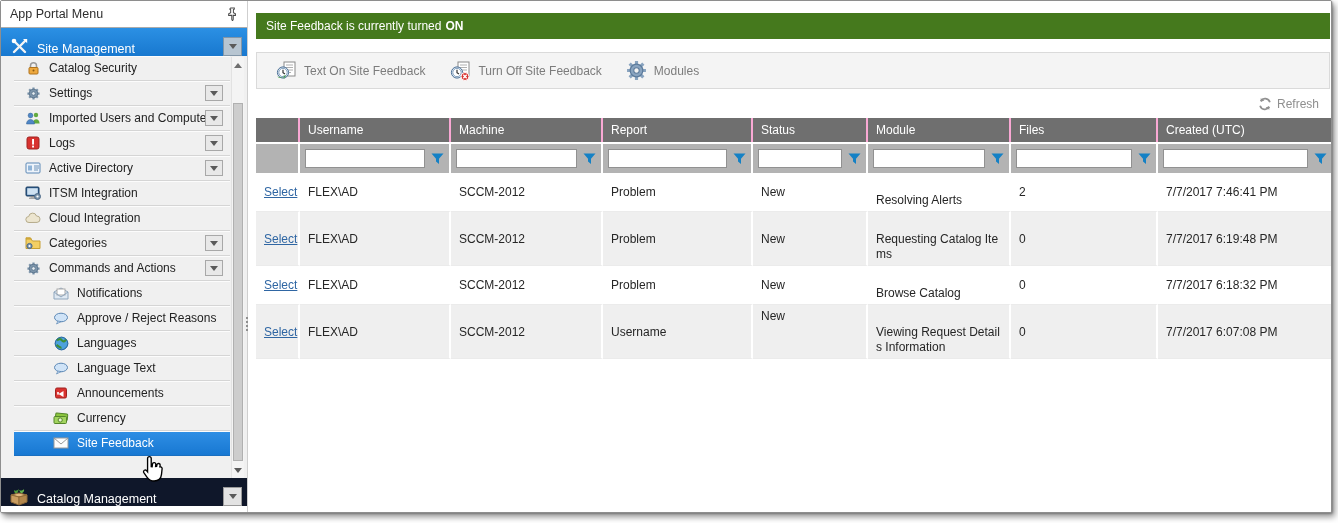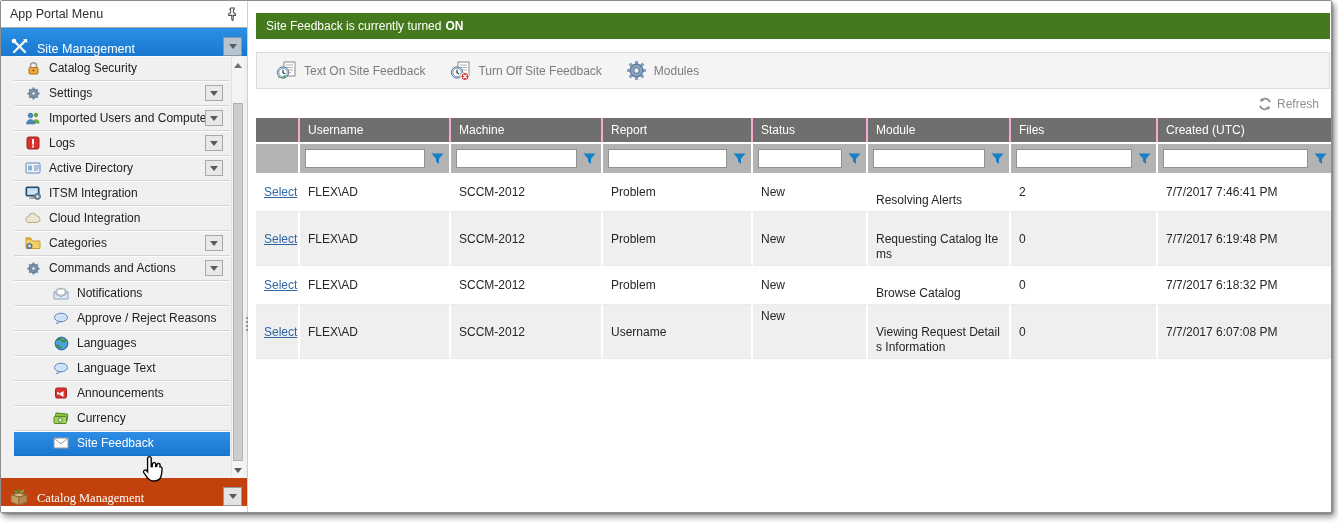--- a/index.html
+++ b/index.html
@@ -16,21 +16,21 @@
     border-right:1px solid #cfcfcf; }
   .sidebar-title { height:27px; display:flex; align-items:center; justify-content:space-between;
     padding:0 9px; border-bottom:1px solid #ababab; font-size:12.5px; color:#2e2e2e; background:#fff; }
   .sec-header { height:28px; display:flex; align-items:flex-end; padding:0 5px 0 8px;
     font-size:12.5px; color:#fff; }
   .sec-header.blue { background:linear-gradient(#2b90e4,#1878cf); }
   .sec-header .sec-icon { width:20px; display:flex; justify-content:center; }
   .sec-header .sec-label { flex:1; margin-left:8px; }
   .drop-btn { width:19px; height:19px; display:flex; align-items:center; justify-content:center;
     background:#b7c5d1; border:1px solid #8296a8; }
-  .sec-header.gray { position:absolute; bottom:6px; left:0; right:0; background:#c2410c;font-family:Liberation Serif, serif; }
+  .sec-header.gray { position:absolute; bottom:6px; left:0; right:0; background:#0f172a; }
   .sec-header.gray .drop-btn { background:#e3e3e3; border-color:#9a9a9a; }
 
   .menu { position:absolute; top:55px; bottom:33px; left:0; right:0; background:#f0f0f0;
     padding-right:17px; overflow:hidden; }
   .menu-item { height:25px; display:flex; align-items:center; padding-left:10px; position:relative;
     border-bottom:1px solid #d5d5d5; box-shadow:inset 0 1px 0 #fcfcfc; font-size:12px; color:#222;
     background:#f0f0f0; cursor:default;margin-left:13px; }
   .menu-item.indent { padding-left:38px; }
   .menu-item .mi-icon { width:18px; display:flex; justify-content:center; margin-right:7px; }
   .menu-item.selected { background:linear-gradient(#2f8fe5,#1878d2); color:#fff; border-bottom-color:#1a6fc0; }

